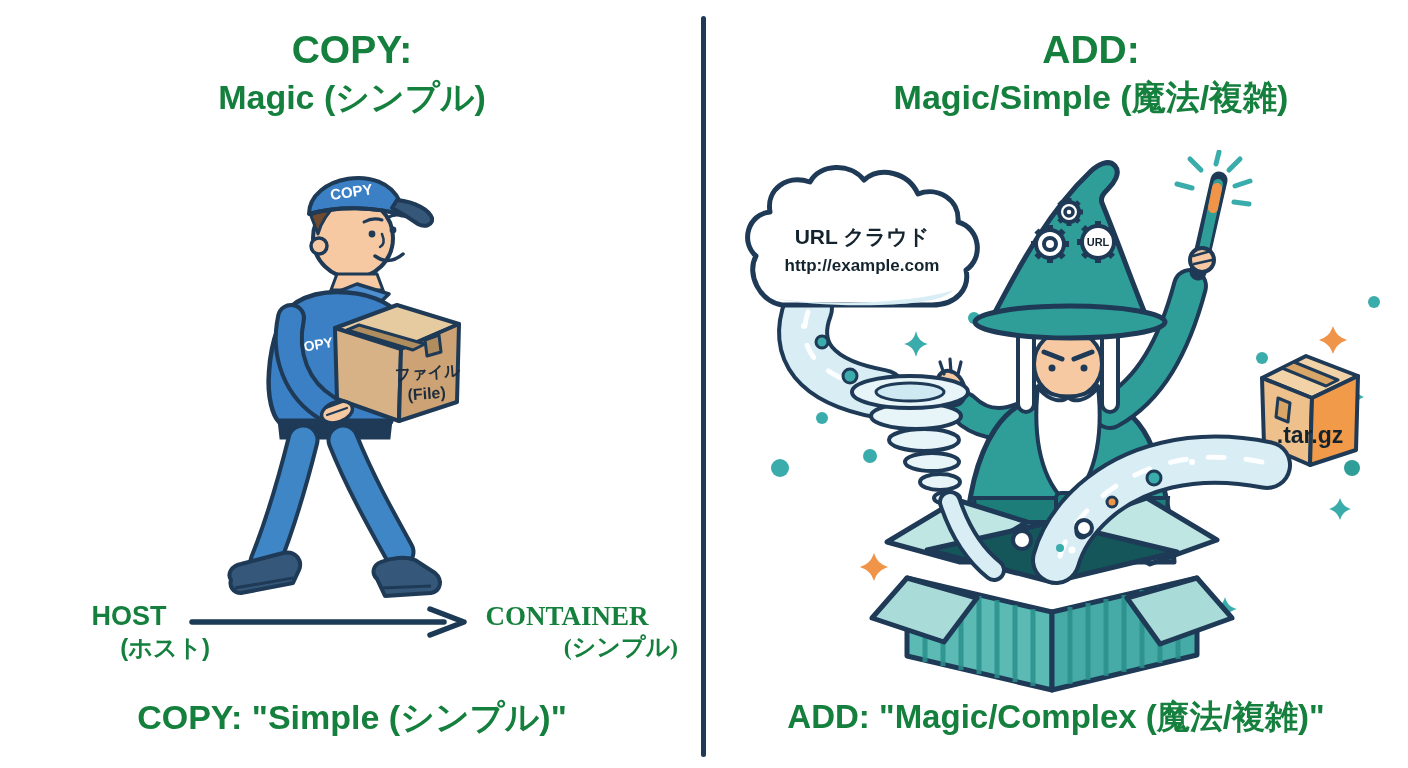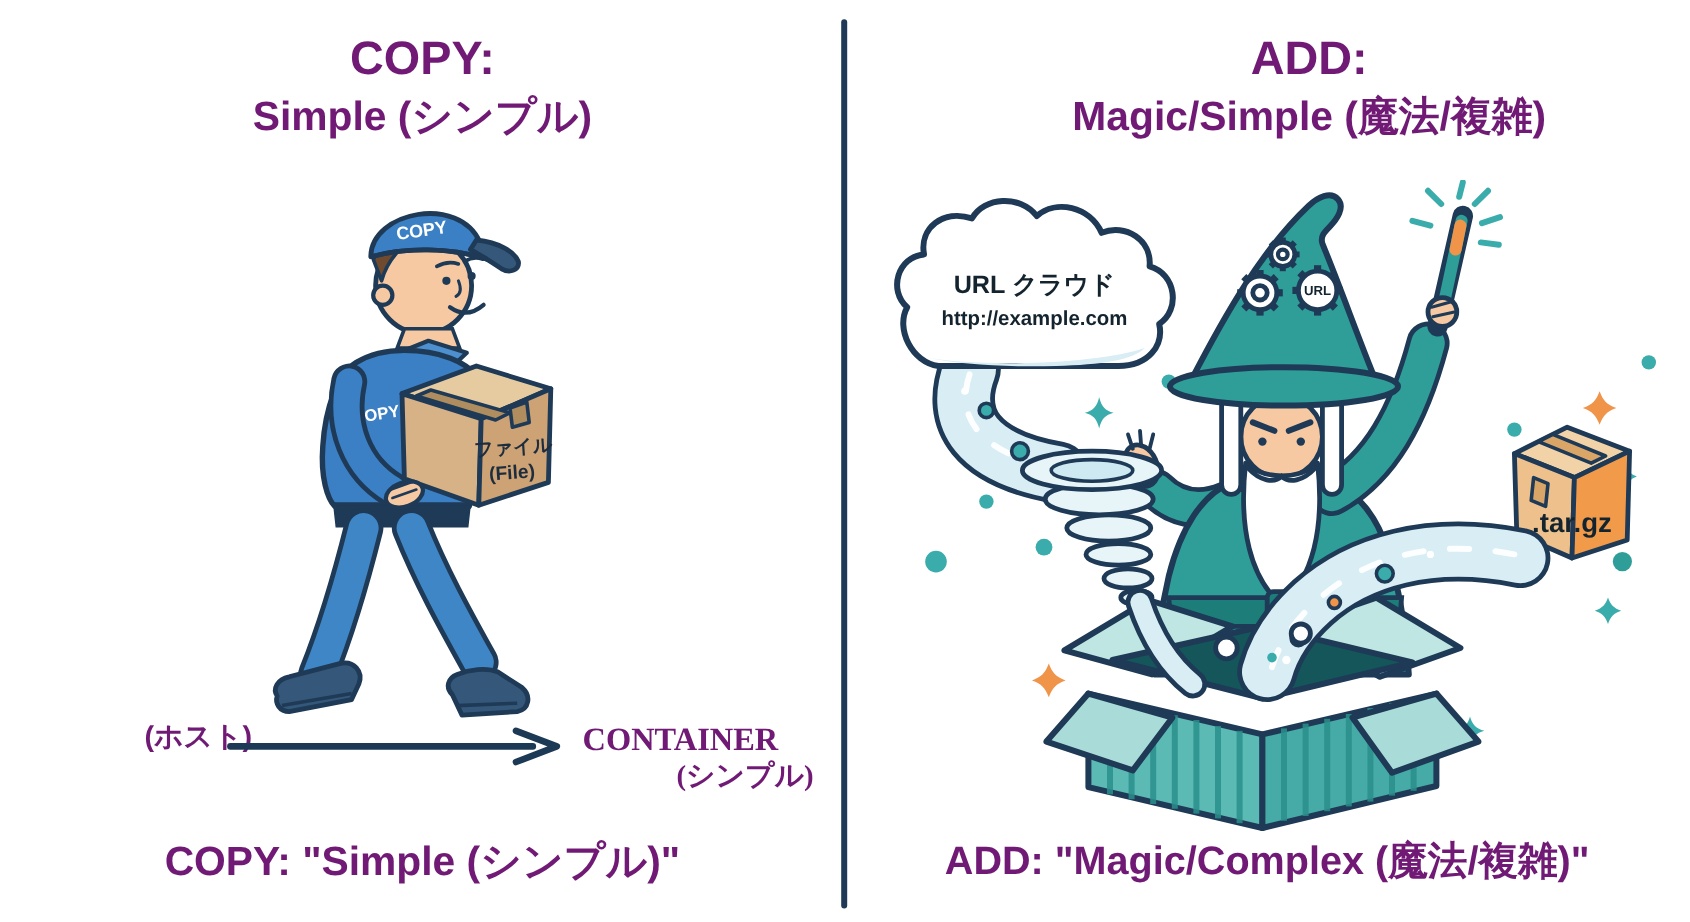--- a/index.html
+++ b/index.html
@@ -1,18 +1,18 @@
 <!DOCTYPE html>
 <html><head>
 <meta charset="utf-8">
 <style>
   html,body{margin:0;padding:0;background:#fff;}
   .canvas{
     position:relative;width:1408px;height:768px;background:#ffffff;overflow:hidden;
-    font-family:"Liberation Sans","DejaVu Sans",sans-serif;color:#701a75;
+    font-family:"Liberation Sans","DejaVu Sans",sans-serif;color:#15803d;
   }
   .abs{position:absolute;}
   .divider{position:absolute;left:701px;top:16px;width:5px;height:741px;background:#1f3a56;border-radius:3px;}
   .title{position:absolute;top:24px;width:704px;text-align:center;line-height:1.32;}
   .title .l1{font-size:39px;font-weight:bold;}
   .title .l2{font-size:34px;font-weight:bold;}
   .title-left{left:0;}
   .title-right{left:739px;}
   .flow-label{position:absolute;top:600px;text-align:center;font-weight:bold;line-height:1.22;}
   .flow-label .main{font-size:27px;}
@@ -24,21 +24,21 @@
   .caption-right{left:704px;font-size:33px;}
   svg text{font-family:"Liberation Sans","DejaVu Sans",sans-serif;}
 </style>
 </head>
 <body>
 
 <div class="canvas">
 
   <div class="title title-left">
     <div class="l1">COPY:</div>
-    <div class="l2">Simple (シンプル)</div>
+    <div class="l2">Magic (シンプル)</div>
   </div>
 
   <svg class="abs" style="left:185px;top:150px;" width="300" height="460" viewBox="0 0 300 460">
 
     <g>
       <circle cx="168" cy="88" r="40" fill="#f6c9a3" stroke="#1e3a56" stroke-width="4"></circle>
       <circle cx="134" cy="96" r="8" fill="#f6c9a3" stroke="#1e3a56" stroke-width="3.5"></circle>
       <path d="M 126 66 C 132 56, 143 52, 154 52 C 143 62, 136 72, 133 84 Z" fill="#6f4a2e" stroke="#1e3a56" stroke-width="3" stroke-linejoin="round"></path>
       <path d="M 179 72 Q 188 67 197 70" fill="none" stroke="#1e3a56" stroke-width="3" stroke-linecap="round"></path>
       <path d="M 202 68 Q 210 63 217 66" fill="none" stroke="#1e3a56" stroke-width="3" stroke-linecap="round"></path>
@@ -90,20 +90,21 @@
       <text x="242" y="249" transform="rotate(-4 242 249)" font-size="16" font-weight="bold" fill="#1e2d3d" text-anchor="middle">(File)</text>
     </g>
 
     <g>
       <ellipse cx="152" cy="262" rx="16" ry="10" transform="rotate(-20 152 262)" fill="#f6c9a3" stroke="#1e3a56" stroke-width="3.5"></ellipse>
       <path d="M 141 258 L 160 251 M 142 265 L 162 258" stroke="#1e3a56" stroke-width="2.2" fill="none" stroke-linecap="round"></path>
     </g>
   </svg>
 
   <div class="flow-label flow-from">
+    <div class="main">HOST</div>
     <div class="sub">(ホスト)</div>
   </div>
   <svg class="abs" style="left:186px;top:604px;" width="296" height="36" viewBox="0 0 296 36">
     <line x1="6" y1="18" x2="258" y2="18" stroke="#1c3a55" stroke-width="5.5" stroke-linecap="round"></line>
     <path d="M 244 5 L 278 18 L 244 31" fill="none" stroke="#1c3a55" stroke-width="5.5" stroke-linecap="round" stroke-linejoin="round"></path>
   </svg>
   <div class="flow-label flow-to">
     <div class="main">CONTAINER</div>
     <div class="sub">(シンプル)</div>
   </div>

